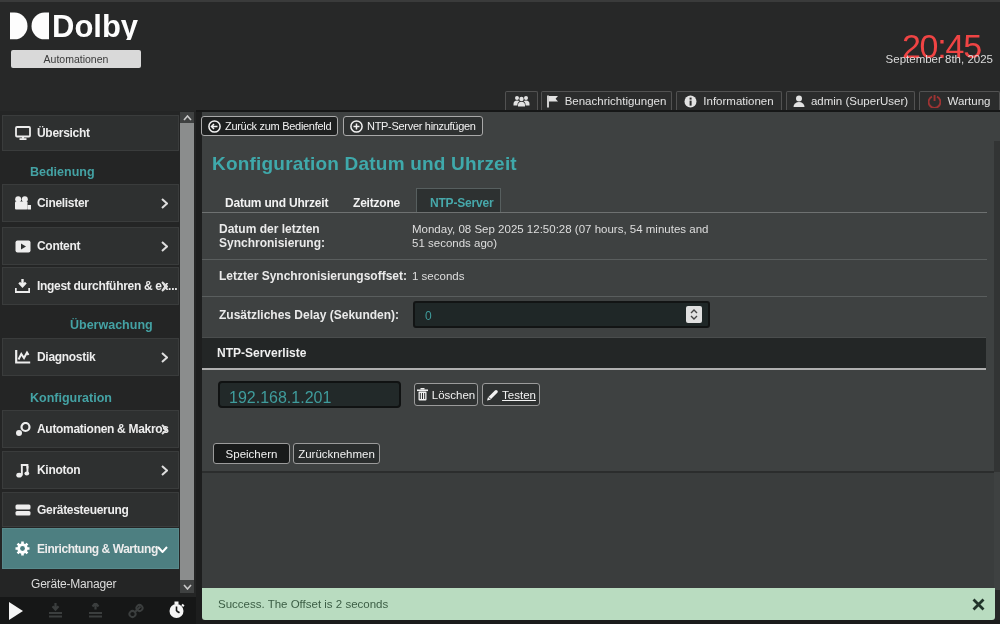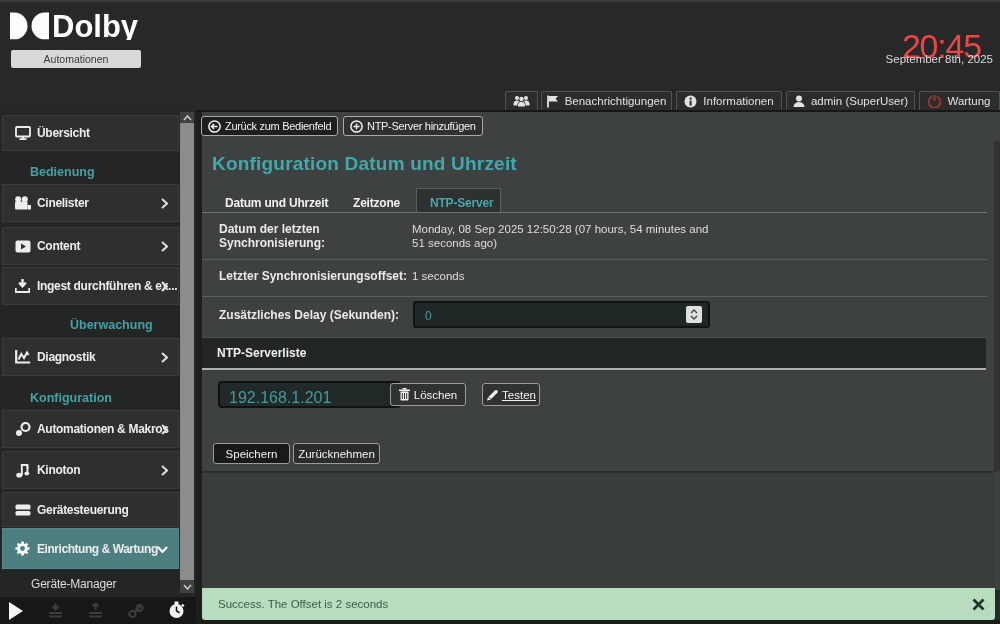--- a/index.html
+++ b/index.html
@@ -292,21 +292,21 @@
         <path d="M1,7 L4,10 L7,7" stroke="#444" stroke-width="1.4" fill="none"></path>
       </svg>
     </span>
   </div>
 
   <div class="abs" style="left:202px;top:337px;width:784px;height:33px;background:#232626;border-top:1px solid #4a4d4d;border-bottom:2px solid #b0b0b0;color:#f0f0f0;font-weight:bold;font-size:12px;line-height:30px;padding-left:15px;">NTP-Serverliste</div>
 
   <div class="abs" style="left:218px;top:381px;width:183px;height:27px;background:#222929;border:2px solid #101212;border-radius:4px;">
     <span style="position:absolute;left:9px;top:6px;font-size:16px;color:#3f9c9c;">192.168.1.201</span>
   </div>
-  <div class="smallbtn" style="left:390px;top:383px;width:76px;">
+  <div class="smallbtn" style="left:414px;top:383px;width:64px;">
     <svg width="11" height="13" viewBox="0 0 11 13">
       <rect x="1.5" y="3.5" width="8" height="9" rx="1" fill="#f2f2f2"></rect>
       <rect x="0" y="1.5" width="11" height="1.6" fill="#f2f2f2"></rect>
       <rect x="3.5" y="0" width="4" height="1.5" fill="#f2f2f2"></rect>
       <path d="M3.3,5 v6 M5.5,5 v6 M7.7,5 v6" stroke="#2f3232" stroke-width="1"></path>
     </svg>
     <span>Löschen</span>
   </div>
   <div class="smallbtn" style="left:482px;top:383px;width:58px;text-decoration:underline;">
     <svg width="12" height="12" viewBox="0 0 12 12">

